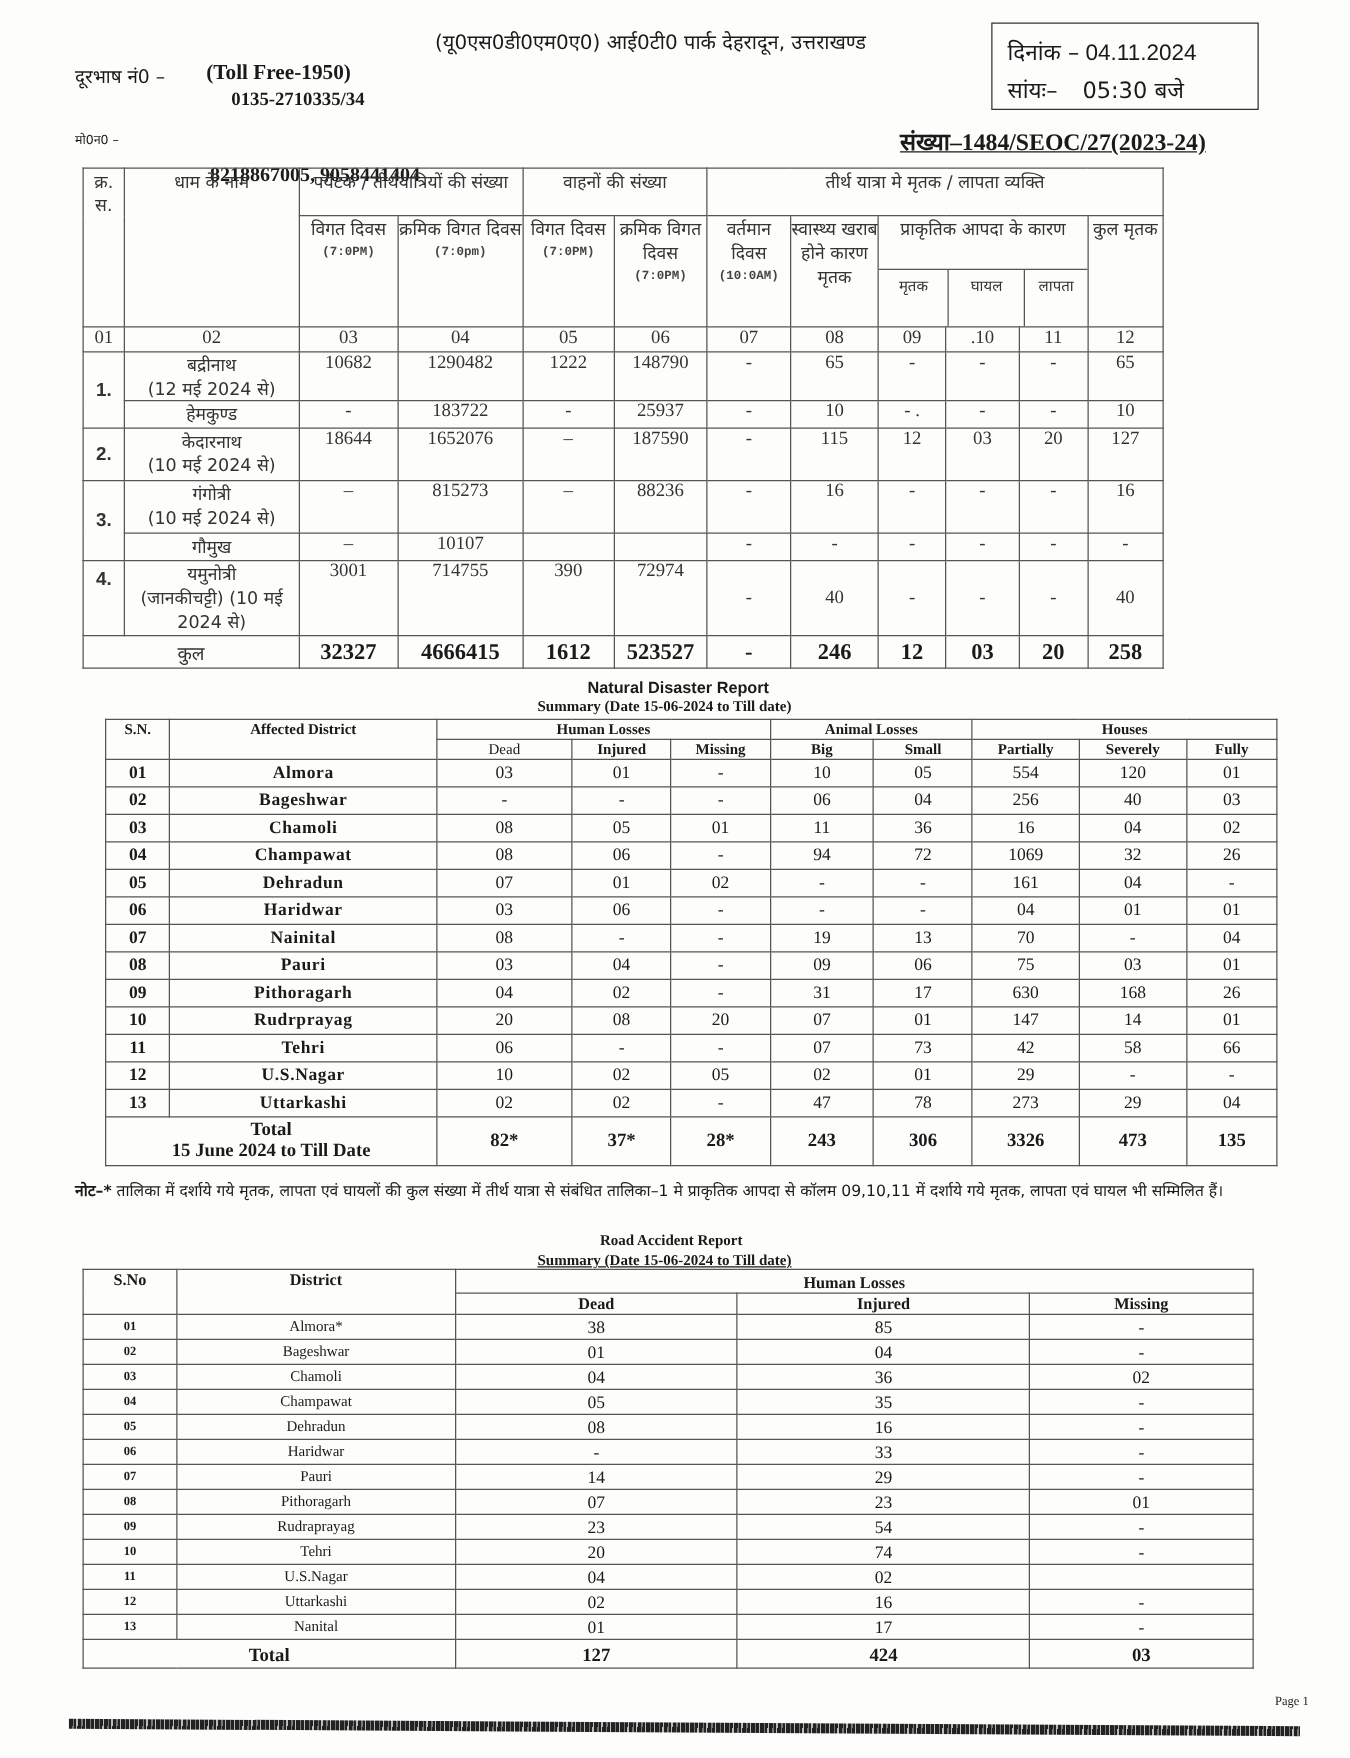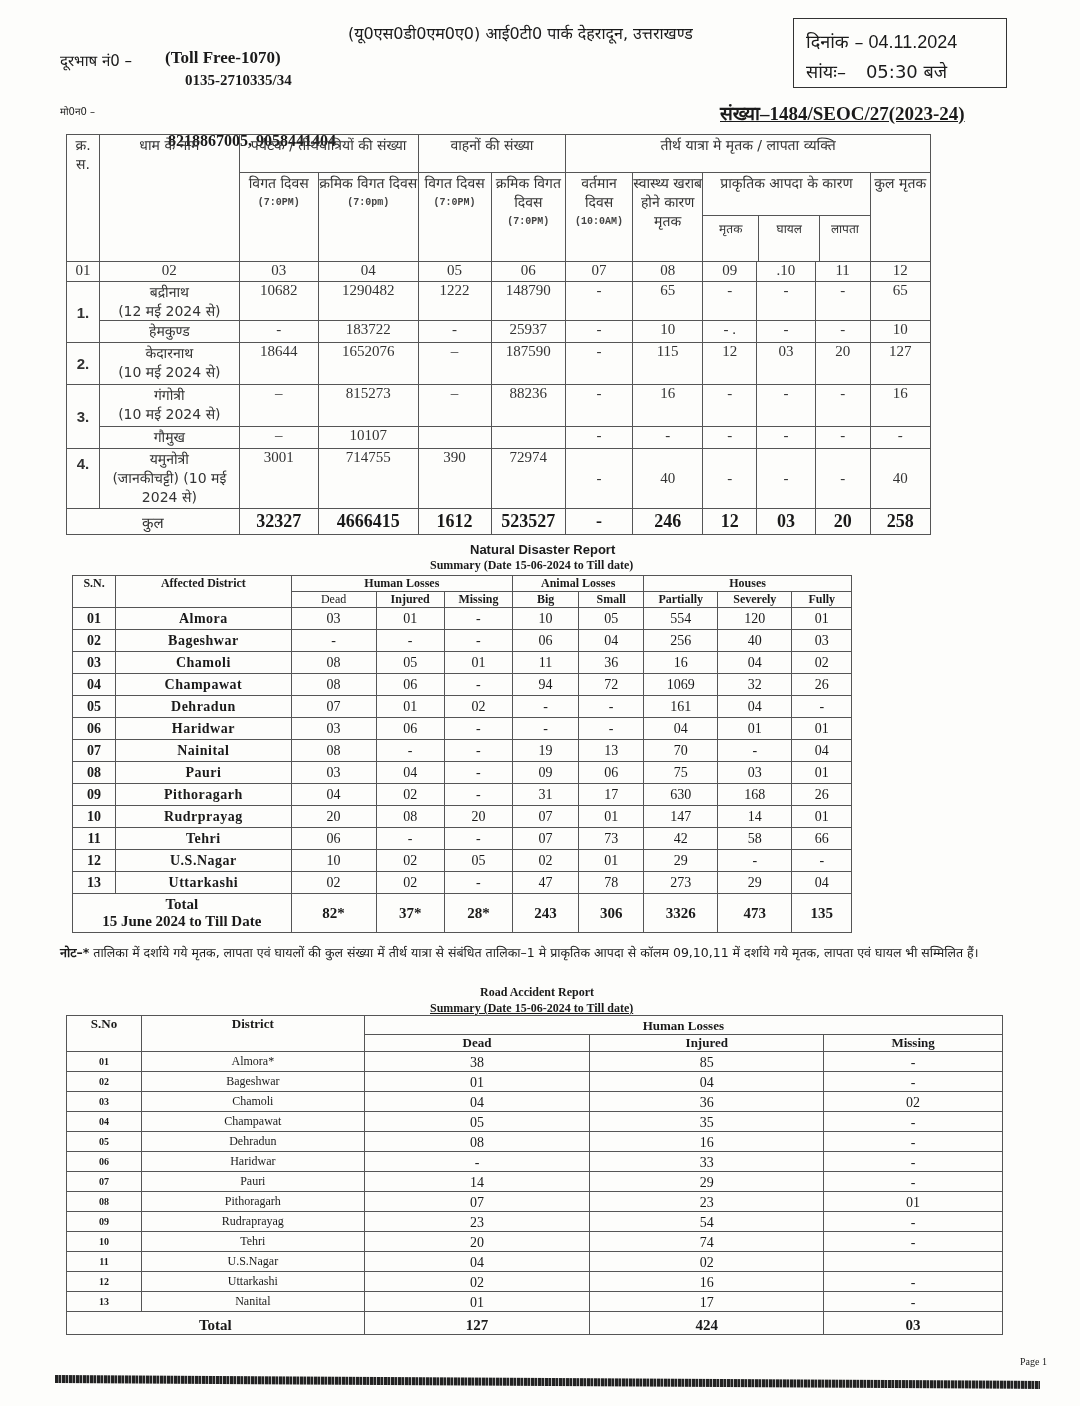--- a/index.html
+++ b/index.html
@@ -20,21 +20,21 @@
   #ref{left:720px;top:100px;font-size:19px;font-weight:bold;text-decoration:underline;}
   table{border-collapse:collapse;position:absolute;}
   td,th{border:1px solid #555;text-align:center;vertical-align:top;padding:0;font-weight:normal;}
   #t1{left:66px;top:134px;width:865px;font-size:14px;}
   #t1 .hd{font-family:"DejaVu Sans",sans-serif;font-size:14px;color:#333;}
   #t1 .small{font-size:10px;font-family:Liberation Mono, monospace;font-weight:bold;color:#444;}
   #t1 .num{font-size:15px;color:#333;}
   #t1 .tot td{font-weight:bold;font-size:18px;vertical-align:middle;}
   #nd-title{left:470px;top:542px;font-family:"Liberation Sans",sans-serif;font-weight:bold;font-size:13px;}
   #nd-sub{left:430px;top:558px;font-size:12px;font-weight:bold;}
-  #t2{left:72px;top:575px;width:780px;font-size:14px;}
+  #t2{left:84px;top:575px;width:938px;font-size:14px;}
   #t2 th{font-weight:bold;font-size:12px;height:14px;}
   #t2 td{height:21px;vertical-align:middle;font-size:14px;}
   #t2 td.sn{font-weight:bold;}
   #t2 td.dist{font-weight:bold;letter-spacing:0.5px;}
   #t2 tr.tot td{font-weight:bold;font-size:15px;height:38px;}
   #note{left:60px;top:944px;width:960px;font-size:12.5px;line-height:18px;}
   #ra-title{left:480px;top:985px;font-size:12px;font-weight:bold;}
   #ra-sub{left:430px;top:1001px;font-size:12px;font-weight:bold;text-decoration:underline;}
   #t3{left:66px;top:1015px;width:937px;font-size:14px;}
   #t3 th{font-weight:bold;font-size:13px;}
@@ -43,21 +43,21 @@
   #t3 td.dist{font-size:12px;vertical-align:middle;}
   #t3 tr.tot td{font-weight:bold;font-size:15px;height:22px;}
   #barcode{left:55px;top:1378px;width:985px;height:8px;background:repeating-linear-gradient(90deg,#222 0 3px,#777 3px 4px,#222 4px 6px,#bbb 6px 7px);transform:rotate(0.35deg);}
   #pagelabel{left:1020px;top:1356px;font-size:10px;}
 </style>
 </head>
 <body>
 
 <div class="abs hindi" id="hdr-office">(यू0एस0डी0एम0ए0) आई0टी0 पार्क देहरादून, उत्तराखण्ड</div>
 <div class="abs hindi" id="hdr-phone-label">दूरभाष नं0 –</div>
-<div class="abs" id="hdr-tollfree">(Toll Free-1070)</div>
+<div class="abs" id="hdr-tollfree">(Toll Free-1950)</div>
 <div class="abs" id="hdr-phone2">0135-2710335/34</div>
 <div class="abs hindi" id="hdr-mob-label">मो0न0   –</div>
 <div class="abs" id="hdr-mob">8218867005, 9058441404</div>
 <div class="abs" id="datebox">
   <div class="row r1"><span class="dev">दिनांक  –</span>&nbsp;<span>04.11.2024</span></div>
   <div class="row r2"><span class="dev">सांयः–</span>&nbsp;&nbsp;&nbsp;&nbsp;<span class="dev">05:30  बजे</span></div>
 </div>
 <div class="abs" id="ref">संख्या–1484/SEOC/27(2023-24)</div>
 
 <table id="t1">

